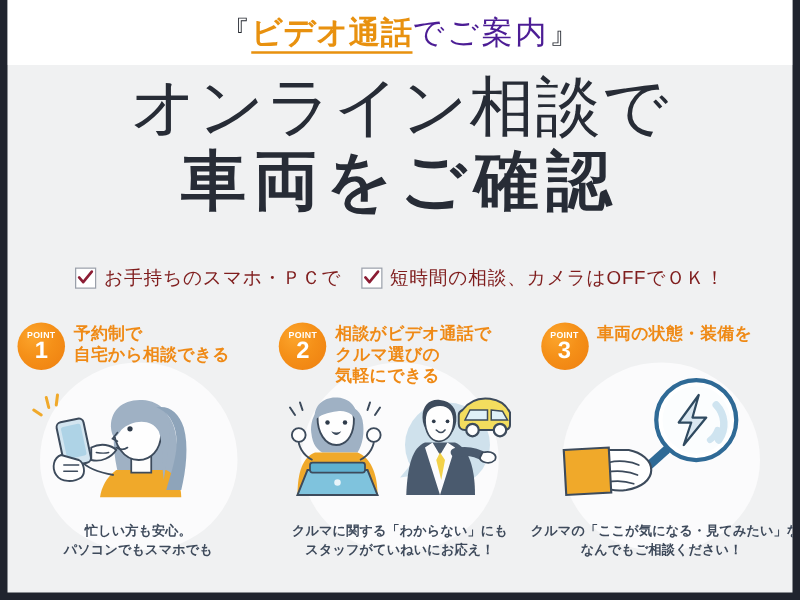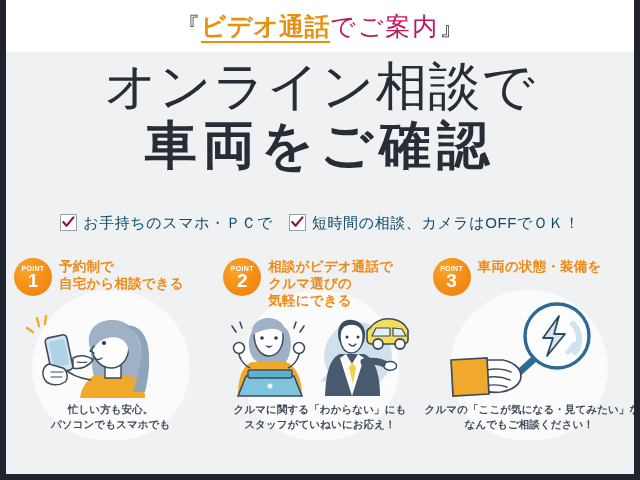--- a/index.html
+++ b/index.html
@@ -57,21 +57,21 @@
     font-weight: 400;
   }
   .ribbon-text .hl {
     color: #e8910f;
     border-bottom: 2px solid #e8910f;
     padding-bottom: 1px;
     font-weight: 700;
     margin-top: 35px;
   }
   .ribbon-text .tail {
-    color: #be185d;
+    color: #4c1d95;
     font-weight: 400;
     letter-spacing: 2px;
   }
 
   
   .headline {
     position: absolute;
     left: 0;
     top: 56px;
     width: 628px;
@@ -116,21 +116,21 @@
     height: 17px;
     border: 1px solid #9aa0aa;
     background: #ffffff;
     box-sizing: border-box;
     position: relative;
     flex: 0 0 auto;
   }
   .check-box svg { display: block; }
   .check-label {
     font-size: 15px;
-    color: #0c4a6e;
+    color: #7f1d1d;
     letter-spacing: 0.6px;
     white-space: nowrap;
     line-height: 1;
   }
 
   
   .points {
     position: absolute;
     left: 0;
     top: 256px;
@@ -195,21 +195,21 @@
     line-height: 17px;
     letter-spacing: 0.2px;
     white-space: nowrap;
     padding-top: 2px;
   }
   .point-title span { display: block; }
 
   .point-caption {
     position: absolute;
     left: 0;
-    bottom: 24px;
+    bottom: 8px;
     width: 100%;
     text-align: center;
     color: #3e4a5b;
     font-size: 10.5px;
     font-weight: 700;
     line-height: 15px;
     letter-spacing: 0.1px;
     z-index: 3;
   }
   .point-caption span { display: block; white-space: nowrap; }

